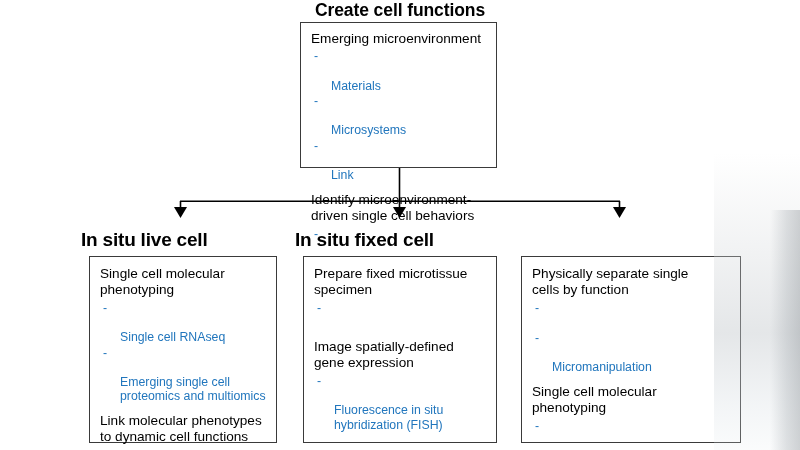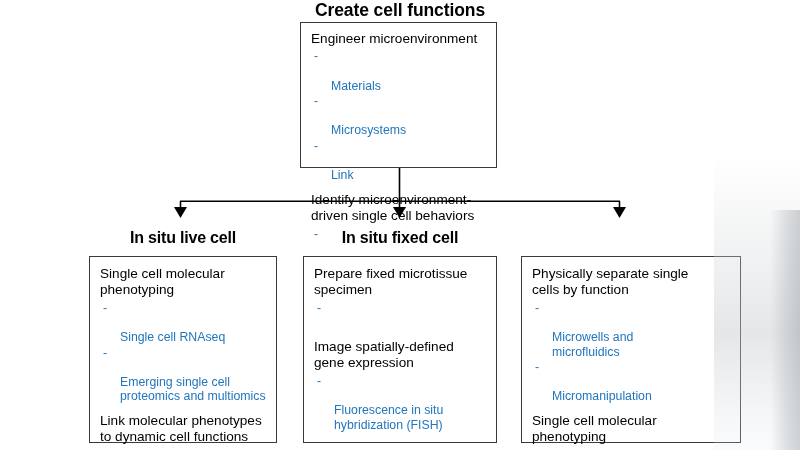--- a/index.html
+++ b/index.html
@@ -75,22 +75,22 @@
     height: 146px;
     padding: 8px 6px 6px 10px;
   }
 
   #col-box-0 { left: 89px;  top: 256px; width: 188px; height: 187px; padding: 9px 6px 6px 10px; }
   #col-box-1 { left: 303px; top: 256px; width: 194px; height: 187px; padding: 9px 6px 6px 10px; }
   #col-box-2 { left: 521px; top: 256px; width: 220px; height: 187px; padding: 9px 6px 6px 10px; }
 
   .col-header {
     position: absolute;
-    text-align: center;
-    font-size: 16px;
+    text-align: left;
+    font-size: 19px;
     font-weight: bold;
     color: #000000;
     top: 229px;
     letter-spacing: -0.2px;
   }
   #col-header-0 { left: 81px;  width: 204px; }
   #col-header-1 { left: 295px; width: 210px; }
   #col-header-2 { left: 513px; width: 207px; }
 
   .section { margin-bottom: 1px; }
@@ -137,21 +137,21 @@
 </head>
 <body>
 
 <div id="stage">
 
   <div class="main-title">Create cell functions</div>
 
   <div class="box" id="top-box">
 
     <div class="section">
-      <div class="section-head">Engineer microenvironment</div>
+      <div class="section-head">Emerging microenvironment</div>
       <ul class="bullets">
         <li>
           <span class="dash">-</span>
           <span>Materials</span>
         </li>
         <li>
           <span class="dash">-</span>
           <span>Microsystems</span>
         </li>
         <li>
@@ -248,22 +248,20 @@
     </div>
   </div>
 
   <div class="box" id="col-box-2">
     <div class="section">
       <div class="section-head">Physically separate single
 cells by function</div>
       <ul class="bullets">
         <li>
           <span class="dash">-</span>
-          <span>Microwells and
-microfluidics</span>
         </li>
         <li>
           <span class="dash">-</span>
           <span>Micromanipulation</span>
         </li>
       </ul>
     </div>
     <div class="section">
       <div class="section-head">Single cell molecular
 phenotyping</div>

